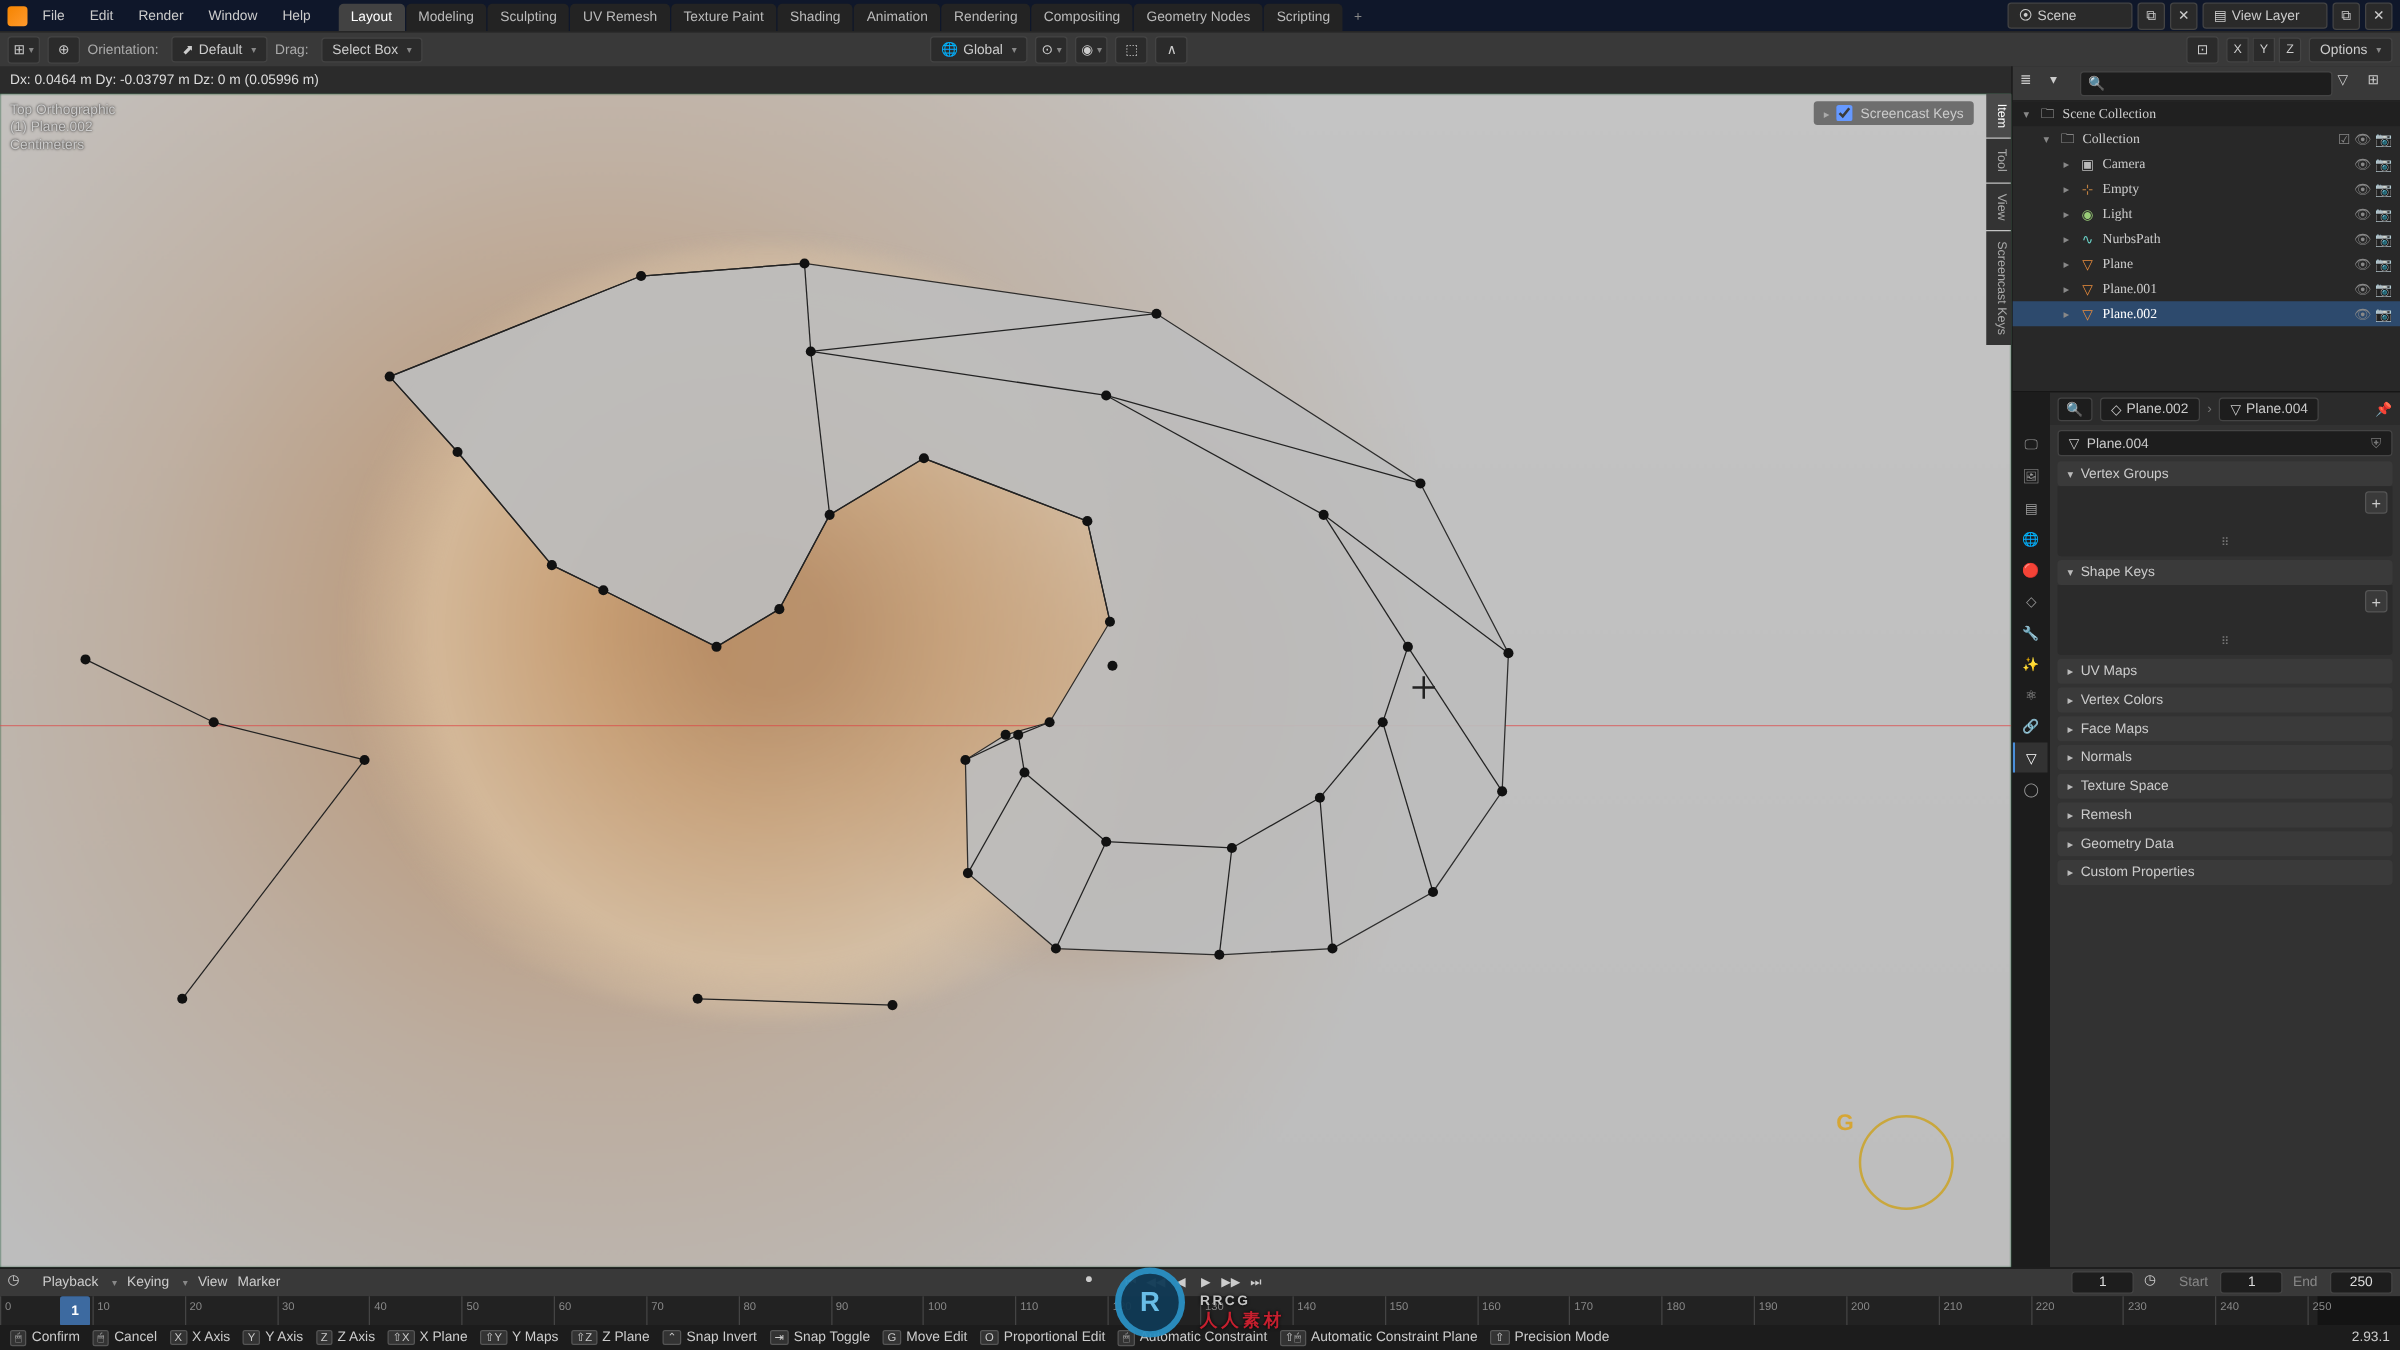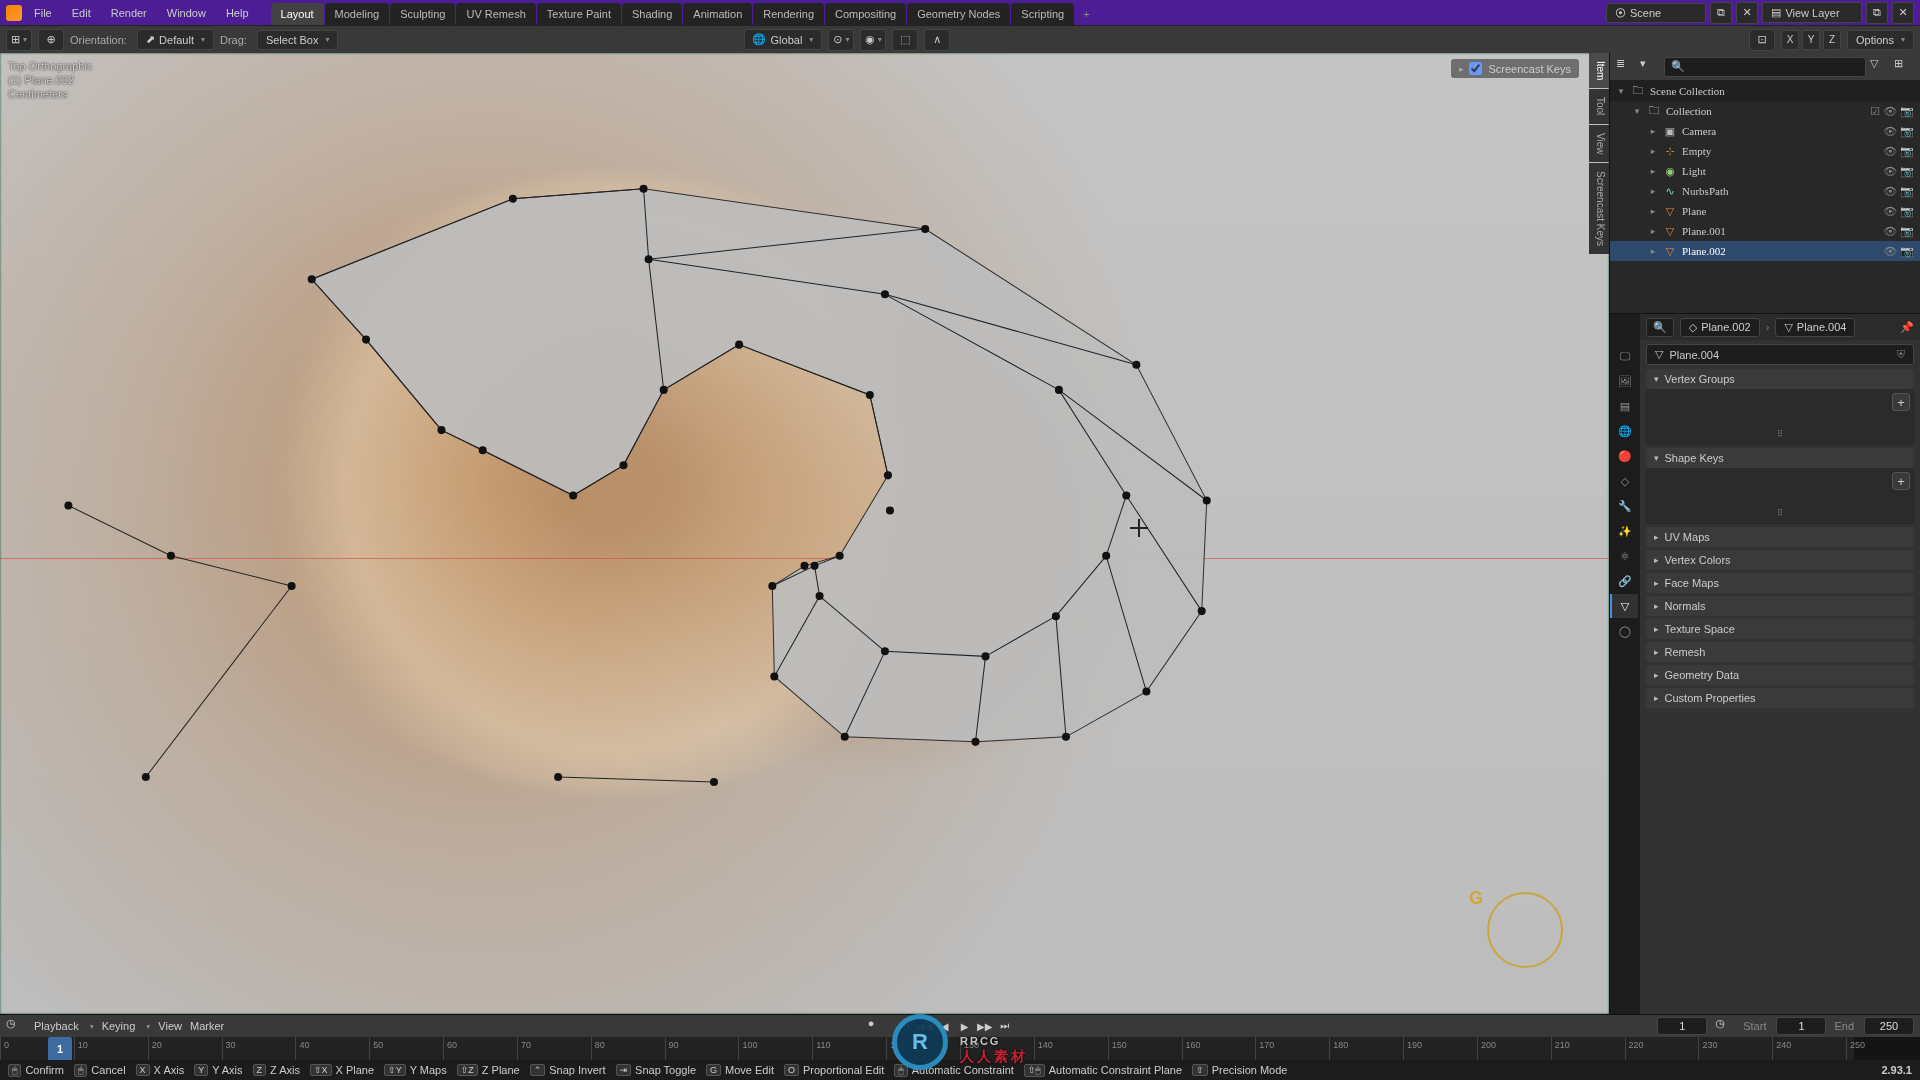--- a/index.html
+++ b/index.html
@@ -1,19 +1,19 @@
 <!DOCTYPE html>
 <html><head>
 <meta charset="utf-8">
 <style>
 * { margin:0; padding:0; box-sizing:border-box; font-family:sans-serif; font-size:11px; color:#ccc; user-select:none; }
 body { background:#393939; width:1920px; height:1080px; overflow:hidden; position:relative; }
 
 
-.menubar { height:25px; background:#4c1d95; display:flex; align-items:center; padding:0 6px; gap:4px; }
+.menubar { height:25px; background:#0f172a; display:flex; align-items:center; padding:0 6px; gap:4px; }
 .menubar .blender-icon { width:16px; height:16px; border-radius:3px; background:linear-gradient(135deg,#f58400,#ff9a2e); display:inline-block; }
 .menubar .mi { padding:4px 8px; cursor:pointer; }
 .workspace-tabs { display:flex; margin-left:10px; height:100%; align-items:flex-end; }
 .workspace-tabs .tab { padding:5px 10px; background:#232323; border-top-left-radius:4px; border-top-right-radius:4px; margin-right:1px; cursor:pointer; color:#bbb; }
 .workspace-tabs .tab.active { background:#424242; color:#fff; }
 .workspace-tabs .plus { padding:5px 8px; color:#888; cursor:pointer; }
 .menubar .right { margin-left:auto; display:flex; align-items:center; gap:4px; }
 .menubar .dropdown { background:#2a2a2a; border:1px solid #444; border-radius:3px; padding:3px 8px; min-width:100px; display:flex; align-items:center; gap:4px; }
 .menubar .iconbtn { width:22px; height:22px; background:#2a2a2a; border:1px solid #444; border-radius:3px; display:flex; align-items:center; justify-content:center; cursor:pointer; }
 
@@ -110,21 +110,21 @@
 .tltrack { height:24px; position:relative; background:#222; }
 .tltrack .ticks { position:absolute; inset:0; display:flex; }
 .tltrack .tick { flex:1; border-left:1px solid #444; font-size:9px; color:#888; padding-left:3px; padding-top:3px; position:relative; }
 .tltrack .playhead { position:absolute; left:48px; top:0; bottom:0; width:24px; background:#3d6aa0; display:flex; align-items:center; justify-content:center; color:#fff; font-weight:bold; border-radius:2px; }
 .tltrack .darkregion { position:absolute; right:0; top:0; bottom:0; width:66px; background:rgba(0,0,0,.4); }
 
 
 .statusbar { position:absolute; left:0; right:0; bottom:0; height:20px; background:#1c1c1c; display:flex; align-items:center; padding:0 8px; gap:10px; font-size:10px; color:#aaa; }
 .statusbar .sb-item { display:flex; align-items:center; gap:4px; }
 .statusbar .mbtn { background:#333; border:1px solid #555; border-radius:2px; padding:0 3px; font-size:9px; }
-.statusbar .ver { margin-left:auto;font-weight:bold; }
+.statusbar .ver { margin-left:auto; }
 
 
 .wm { position:absolute; left:50%; bottom:10px; transform:translateX(-50%); display:flex; align-items:center; gap:12px; pointer-events:none; opacity:.95; z-index:500; }
 .wm .logo { width:56px; height:56px; border-radius:50%; border:5px solid #2a90c4; background:#103a55; display:flex; align-items:center; justify-content:center; color:#6cc6f2; font-size:22px; font-weight:bold; }
 .wm .txt { font-size:30px; font-weight:bold; letter-spacing:2px; color:#f3f3f3; text-shadow:0 0 3px #000; }
 .wm .txt .cn { font-size:14px; display:block; letter-spacing:3px; color:#d02030; margin-top:-4px; }
 </style>
 </head>
 <body>
 
@@ -204,20 +204,21 @@
   </div>
   <div class="dd">
       <span>Options</span>
       <span class="chev">▾</span>
     </div>
 </div>
 
 <div class="main">
 
   <div class="viewport-wrap">
+    <div class="status-top">Dx: 0.0464 m   Dy: -0.03797 m   Dz: 0 m (0.05996 m)</div>
     <div class="viewport">
       <div class="bgimg"></div>
       <div class="bgblur"></div>
       <div class="redline"></div>
 
       <div class="info">
         <div>Top Orthographic</div>
         <div>(1) Plane.002</div>
         <div>Centimeters</div>
       </div>

